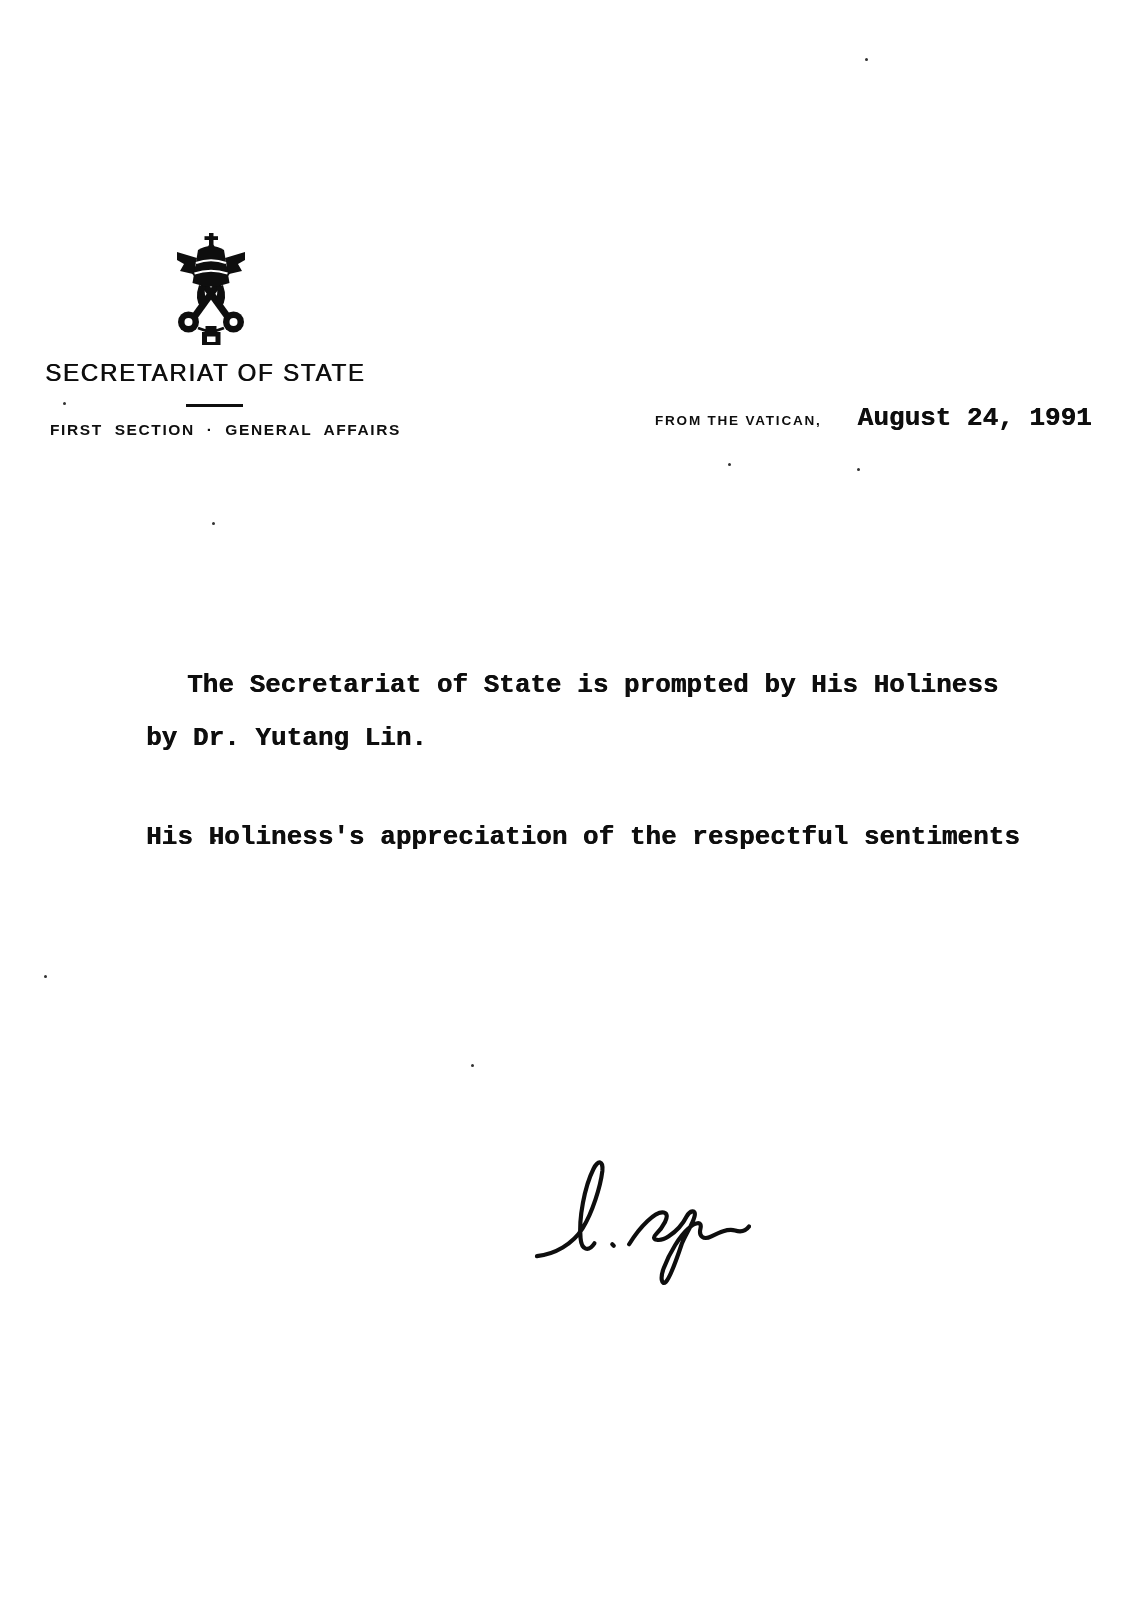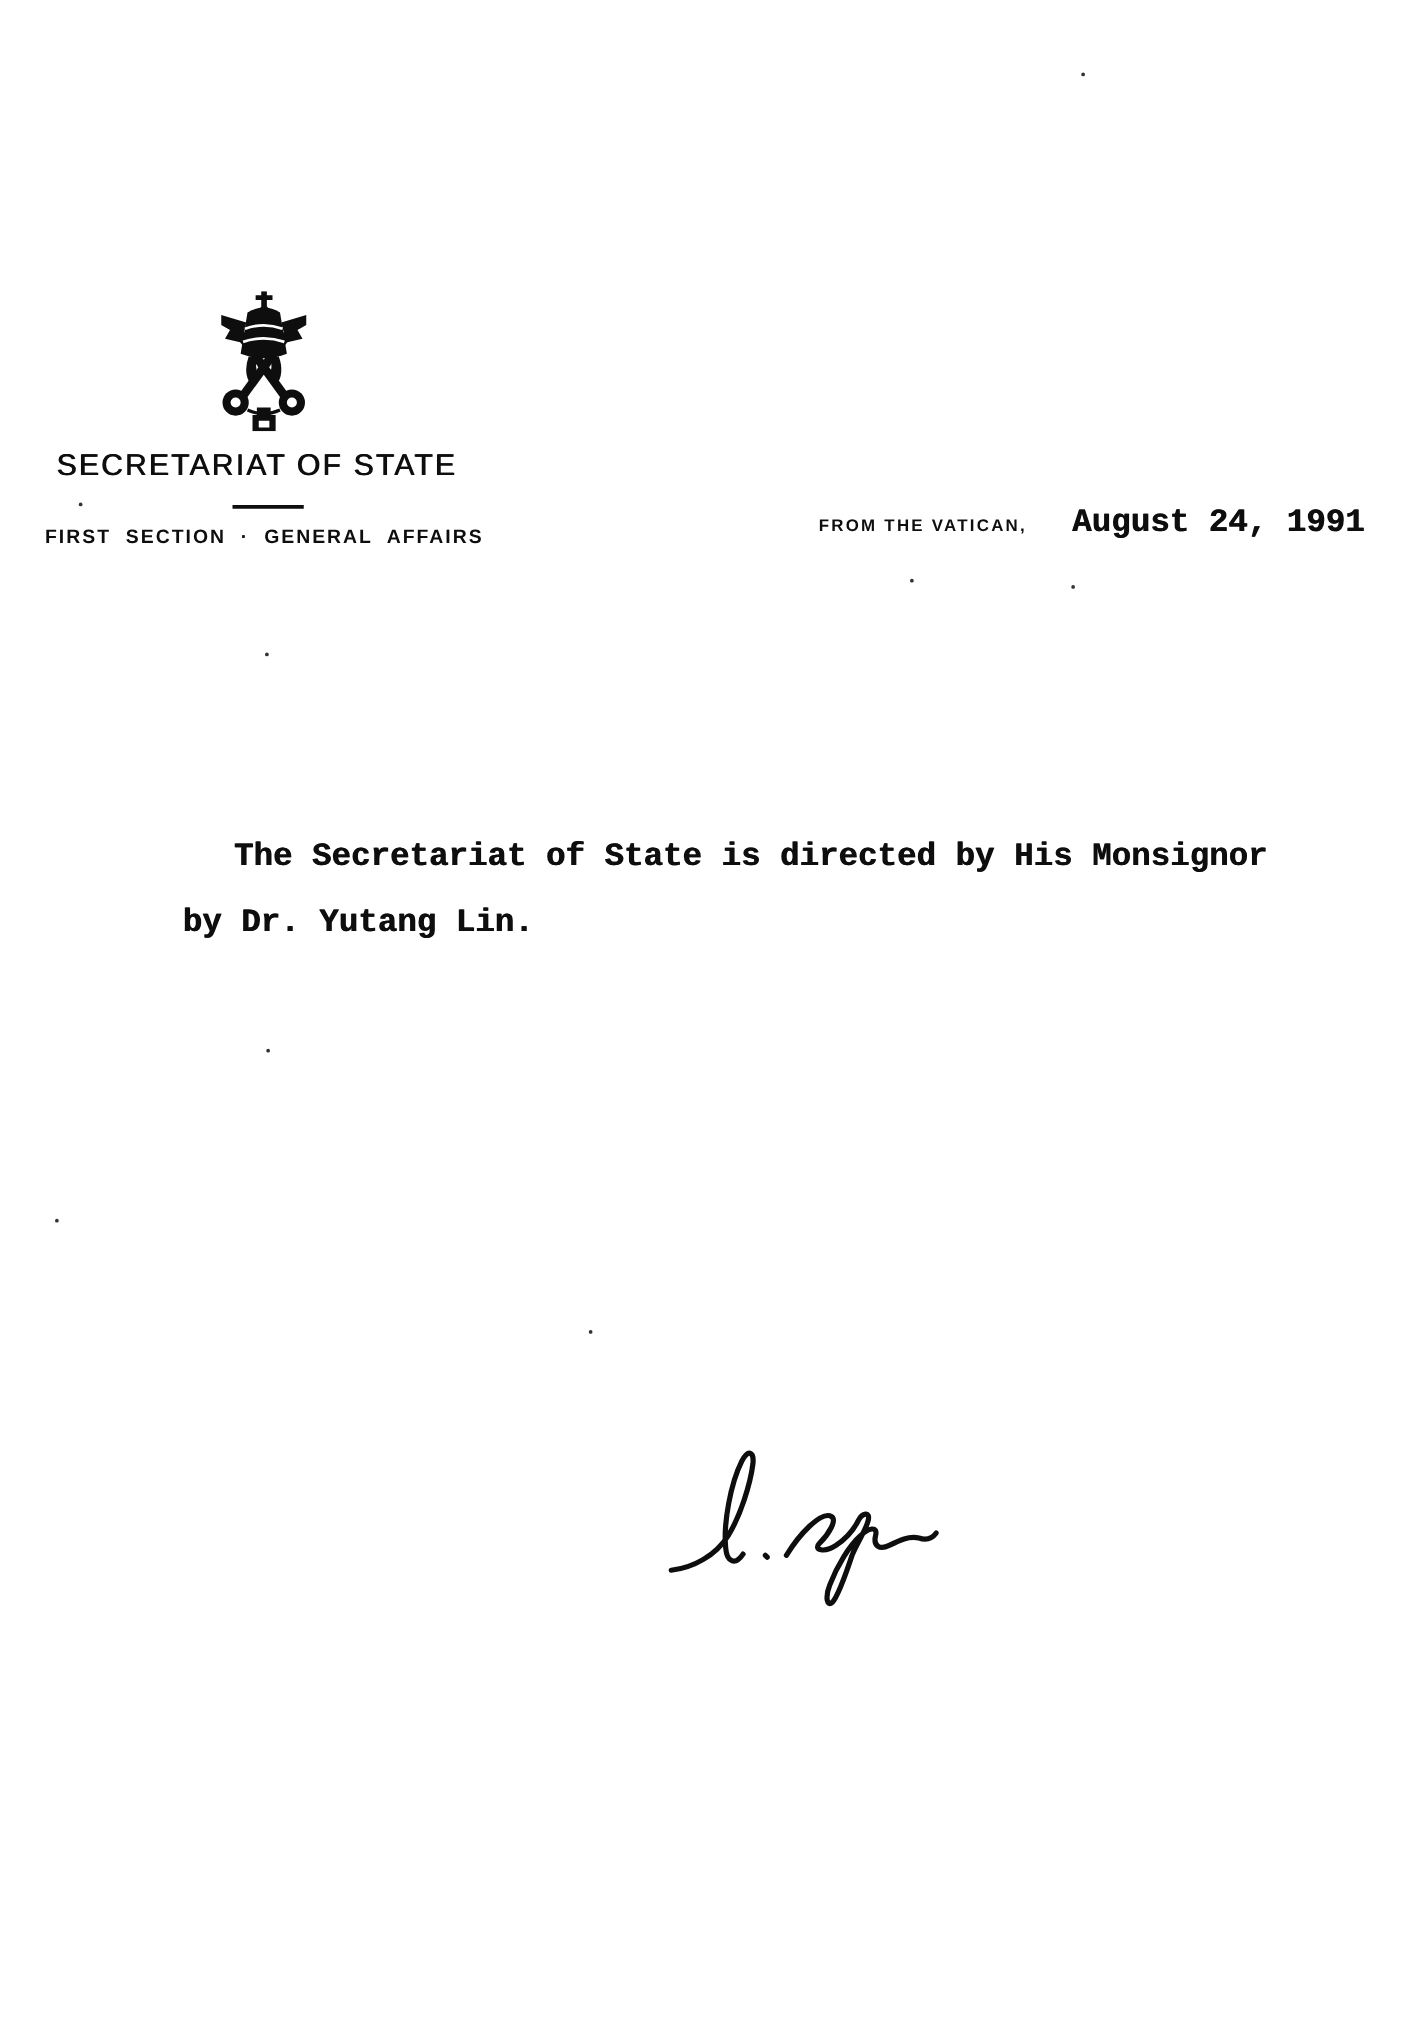--- a/index.html
+++ b/index.html
@@ -16,21 +16,21 @@
   }
   .emblem { position:absolute; left:172px; top:233px; width:80px; height:112px; }
   .org-title {
     position:absolute; left:45px; top:359px;
     font-family:"Liberation Sans","DejaVu Sans",sans-serif;
     font-size:24px; font-weight:400; letter-spacing:1.8px;
     text-shadow:0.7px 0 0 currentColor; white-space:pre;
   }
   .title-rule { position:absolute; left:186px; top:404px; width:57px; height:3px; background:var(--ink); }
   .section-subtitle {
-    position:absolute; left:36px; top:421px;
+    position:absolute; left:50px; top:421px;
     font-family:"Liberation Sans","DejaVu Sans",sans-serif;
     font-size:15.5px; font-weight:700; letter-spacing:1.6px; word-spacing:6px; white-space:pre;
   }
   .dateline { position:absolute; left:655px; top:403px; display:flex; align-items:baseline; gap:36px; }
   .from-label {
     font-family:"Liberation Sans","DejaVu Sans",sans-serif;
     font-size:13.5px; font-weight:700; letter-spacing:1.8px; white-space:pre;
   }
   .date-value { font-size:26px; white-space:pre; }
   .letter-body { position:absolute; left:146px; top:659px; width:950px; }
@@ -81,24 +81,25 @@
   <div class="title-rule"></div>
   <div class="section-subtitle">FIRST SECTION · GENERAL AFFAIRS</div>
 
   <div class="dateline">
     <span class="from-label">FROM THE VATICAN,</span>
     <span class="tw date-value">August 24, 1991</span>
   </div>
 
   <div class="letter-body">
     <div class="para">
-      <div class="tw line indent">The Secretariat of State is directed by His Monsignor</div>
+      <div class="tw line indent">The Secretariat of State is prompted by His Holiness</div>
       <div class="tw line">by Dr. Yutang Lin.</div>
     </div>
     <div class="para">
+      <div class="tw line">His Holiness's appreciation of the respectful sentiments</div>
     </div>
   </div>
 
   <svg class="signature-svg" viewBox="0 0 220 135" xmlns="http://www.w3.org/2000/svg" aria-hidden="true">
     <g fill="none" stroke="var(--ink)" stroke-width="4.2" stroke-linecap="round" stroke-linejoin="round">
       <path d="M4 104
         C 22 102, 40 92, 50 76
         C 60 60, 68 34, 70 18
         C 71 8, 66 6, 61 16
         C 52 34, 46 66, 48 86

